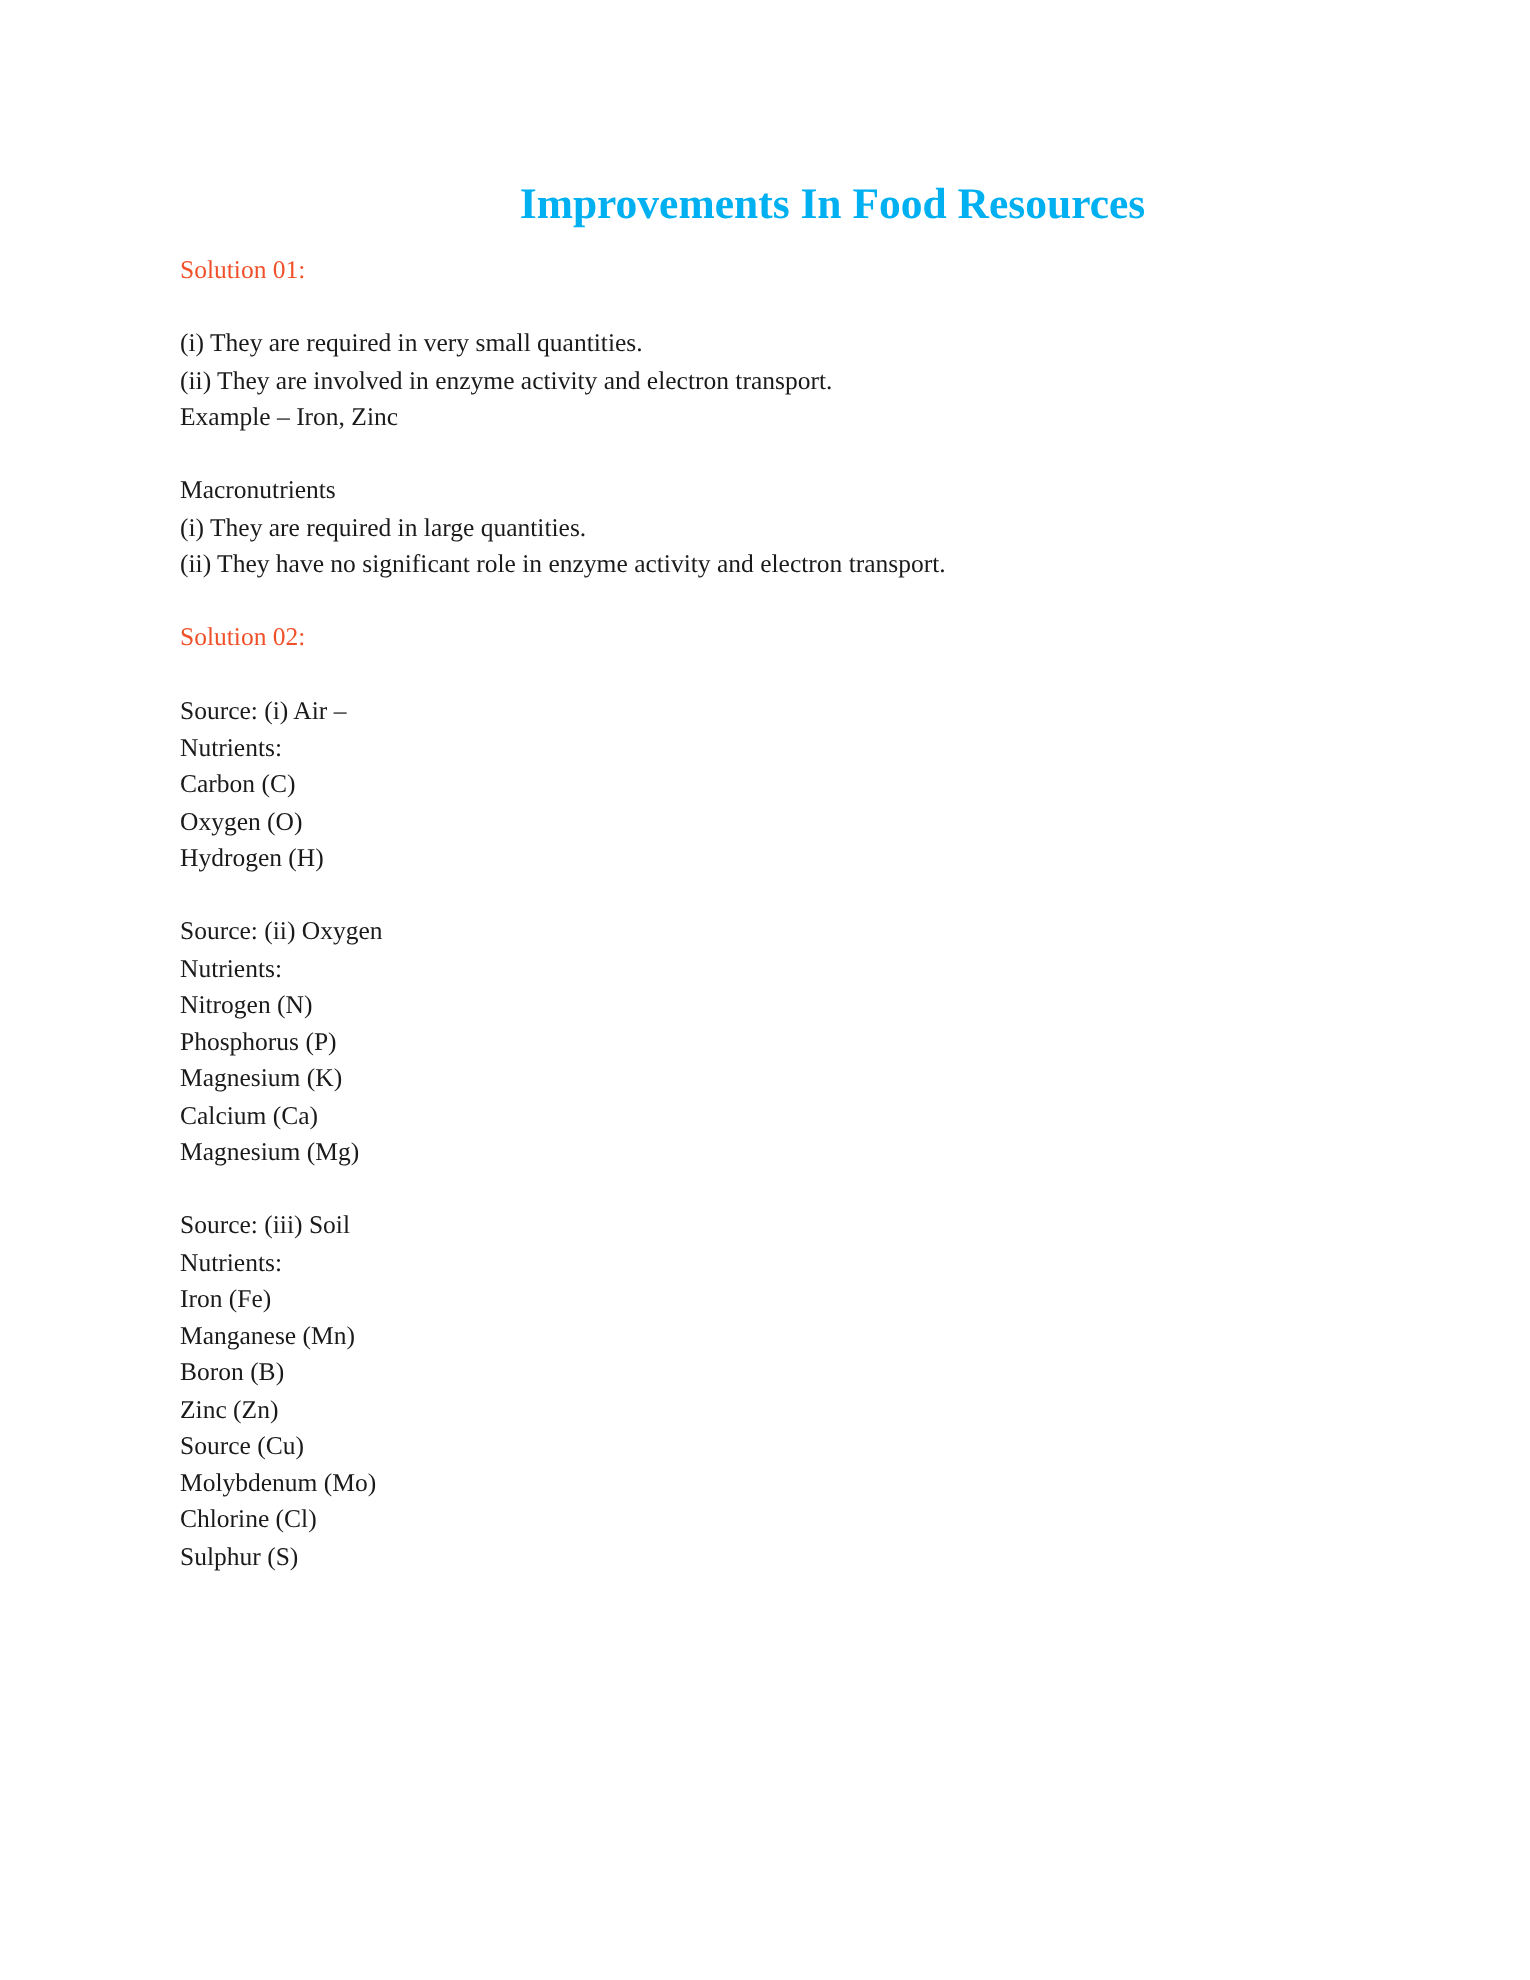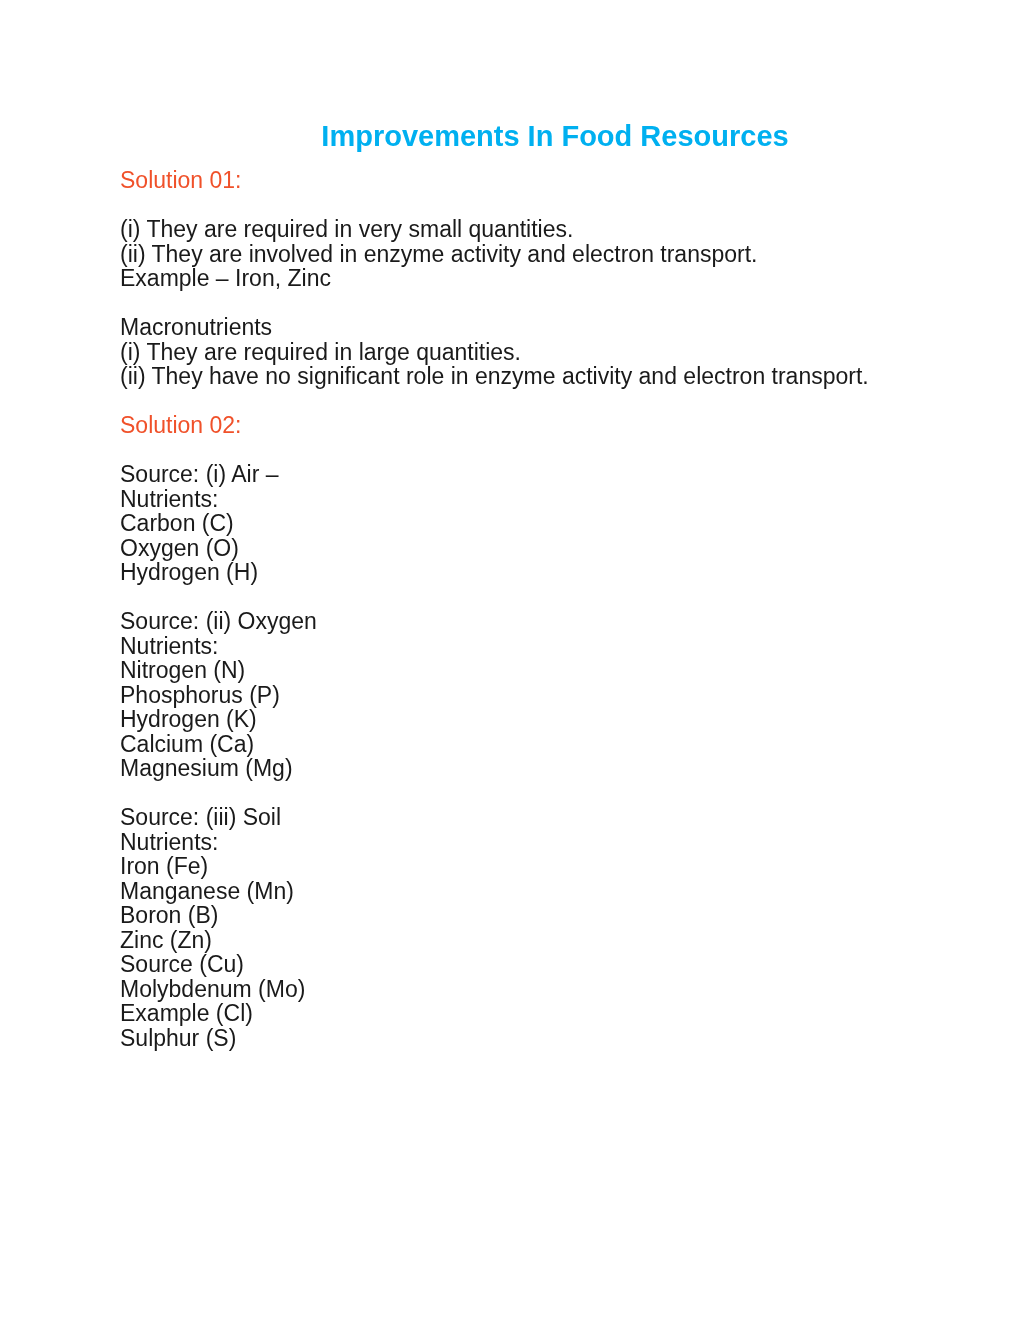--- a/index.html
+++ b/index.html
@@ -1,22 +1,22 @@
 <!DOCTYPE html>
 <html><head>
   <meta charset="utf-8">
   <style>
     html, body { margin: 0; padding: 0; background: #ffffff; }
     body { width: 1020px; height: 1320px; position: relative; overflow: hidden;
            font-family: "Liberation Sans", "DejaVu Sans", sans-serif; color: #1a1a1a; }
-    .page { position: absolute; left: 0; top: 0; width: 1020px; height: 1076px; }
+    .page { position: absolute; left: 0; top: 0; width: 1020px; height: 1076px; font-family: Liberation Serif, serif; }
     .title { position: absolute; top: 120px; left: 0; width: 1110px; text-align: center;
              font-size: 29px; font-weight: bold; color: #00b0f0; letter-spacing: 0px; }
     .content { position: absolute; left: 120px; top: 168px; width: 800px; }
-    .line { font-size: 23px; line-height: 24.5px; height: 24.5px; white-space: nowrap; }
+    .line { font-size: 17px; line-height: 24.5px; height: 24.5px; white-space: nowrap; }
     .blank { height: 24.5px; }
     .heading { color: #f0512a; }
   </style>
 </head>
 <body>
 
 <div class="page">
   <div class="title">Improvements In Food Resources</div>
 
   <div class="content">
@@ -48,32 +48,32 @@
       <div class="line">Oxygen (O)</div>
       <div class="line">Hydrogen (H)</div>
     </div>
     <div class="blank"></div>
 
     <div>
       <div class="line">Source: (ii) Oxygen</div>
       <div class="line">Nutrients:</div>
       <div class="line">Nitrogen (N)</div>
       <div class="line">Phosphorus (P)</div>
-      <div class="line">Hydrogen (K)</div>
+      <div class="line">Magnesium (K)</div>
       <div class="line">Calcium (Ca)</div>
       <div class="line">Magnesium (Mg)</div>
     </div>
     <div class="blank"></div>
 
     <div>
       <div class="line">Source: (iii) Soil</div>
       <div class="line">Nutrients:</div>
       <div class="line">Iron (Fe)</div>
       <div class="line">Manganese (Mn)</div>
       <div class="line">Boron (B)</div>
       <div class="line">Zinc (Zn)</div>
       <div class="line">Source (Cu)</div>
       <div class="line">Molybdenum (Mo)</div>
-      <div class="line">Example (Cl)</div>
+      <div class="line">Chlorine (Cl)</div>
       <div class="line">Sulphur (S)</div>
     </div>
   </div>
 </div>
 
 </body></html>

